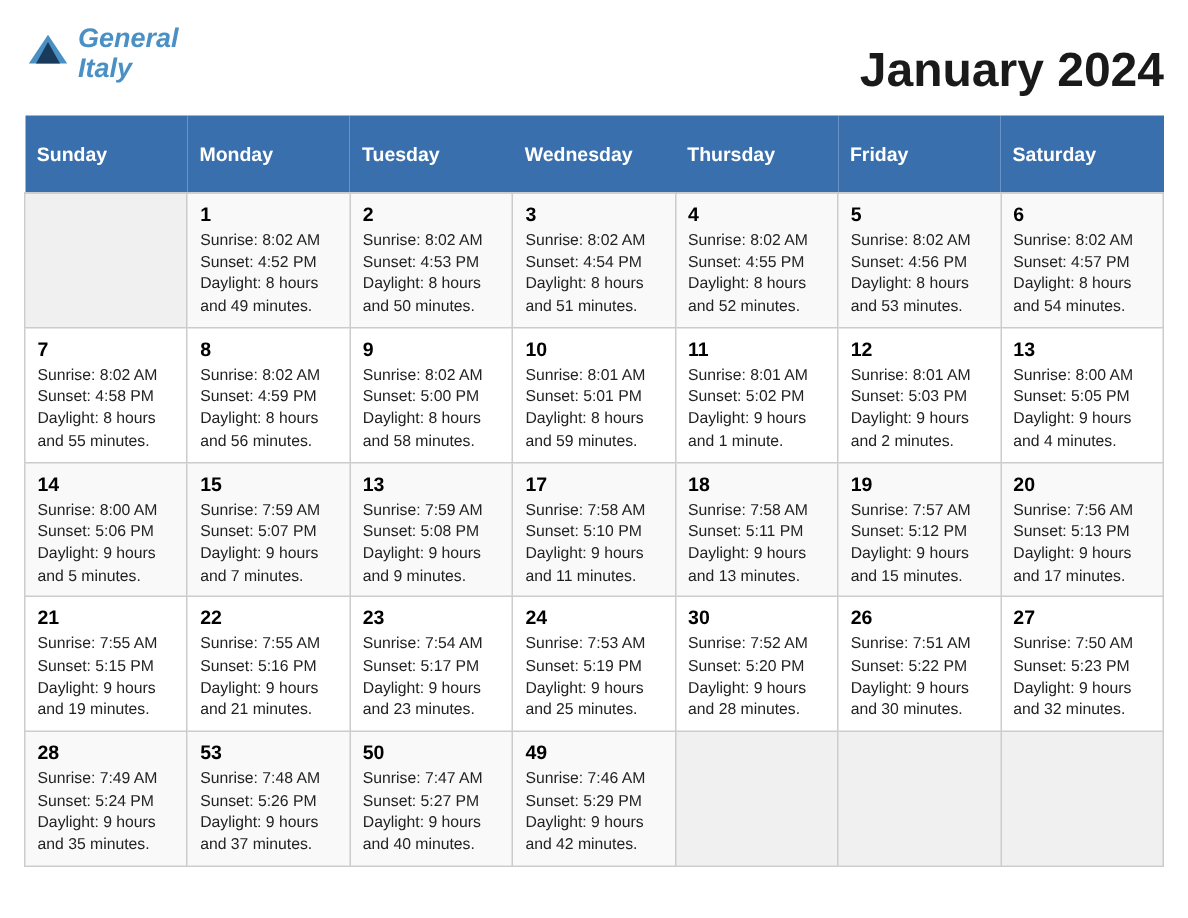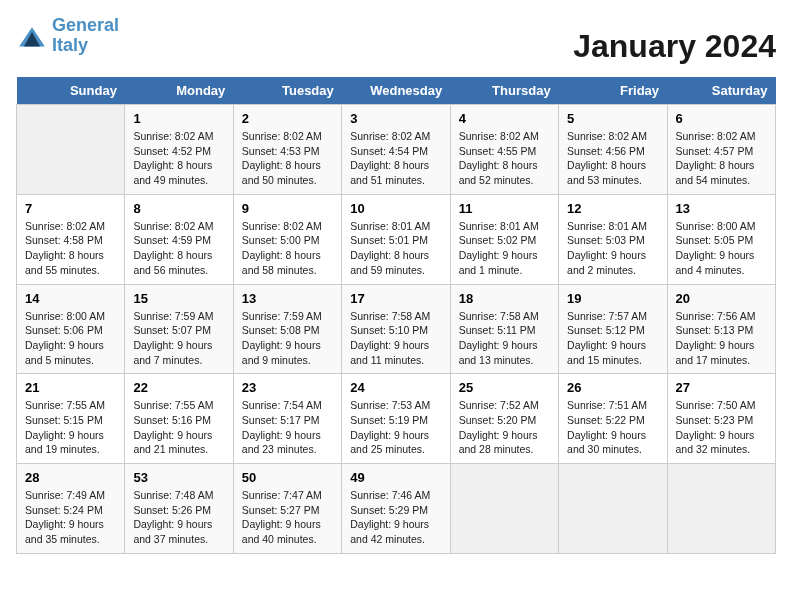--- a/index.html
+++ b/index.html
@@ -11,22 +11,23 @@
       padding: 16px;
     }
     .header {
       display: flex;
       justify-content: space-between;
       align-items: flex-start;
       margin-bottom: 12px;
     }
     .logo {
       display: flex;
-      align-items: flex-end;
+      align-items: center;
       gap: 4px;
+      font-style: italic;
     }
     .logo-text {
       font-size: 18px;
       font-weight: bold;
       color: #1a3a5c;
       line-height: 1.1;
     }
     .logo-text span {
       color: #4a90c4;
     }
@@ -48,22 +49,22 @@
       color: #444;
     }
     table {
       width: 100%;
       border-collapse: collapse;
       font-size: 11px;
     }
     thead tr th {
       background-color: #3a6fad;
       color: #fff;
-      padding: 6px 8px;
-      text-align: right;
+      padding: 18px 8px;
+      text-align: left;
       font-size: 13px;
       font-weight: bold;
     }
     tbody tr td {
       border: 1px solid #ccc;
       vertical-align: top;
       padding: 6px 8px;
       min-height: 80px;
       background: #fff;
     }
@@ -216,21 +217,21 @@
         </td>
         <td>
           <span class="day-number">23</span>
           <div class="day-info">Sunrise: 7:54 AM<br>Sunset: 5:17 PM<br>Daylight: 9 hours<br>and 23 minutes.</div>
         </td>
         <td>
           <span class="day-number">24</span>
           <div class="day-info">Sunrise: 7:53 AM<br>Sunset: 5:19 PM<br>Daylight: 9 hours<br>and 25 minutes.</div>
         </td>
         <td>
-          <span class="day-number">25</span>
+          <span class="day-number">30</span>
           <div class="day-info">Sunrise: 7:52 AM<br>Sunset: 5:20 PM<br>Daylight: 9 hours<br>and 28 minutes.</div>
         </td>
         <td>
           <span class="day-number">26</span>
           <div class="day-info">Sunrise: 7:51 AM<br>Sunset: 5:22 PM<br>Daylight: 9 hours<br>and 30 minutes.</div>
         </td>
         <td>
           <span class="day-number">27</span>
           <div class="day-info">Sunrise: 7:50 AM<br>Sunset: 5:23 PM<br>Daylight: 9 hours<br>and 32 minutes.</div>
         </td>

